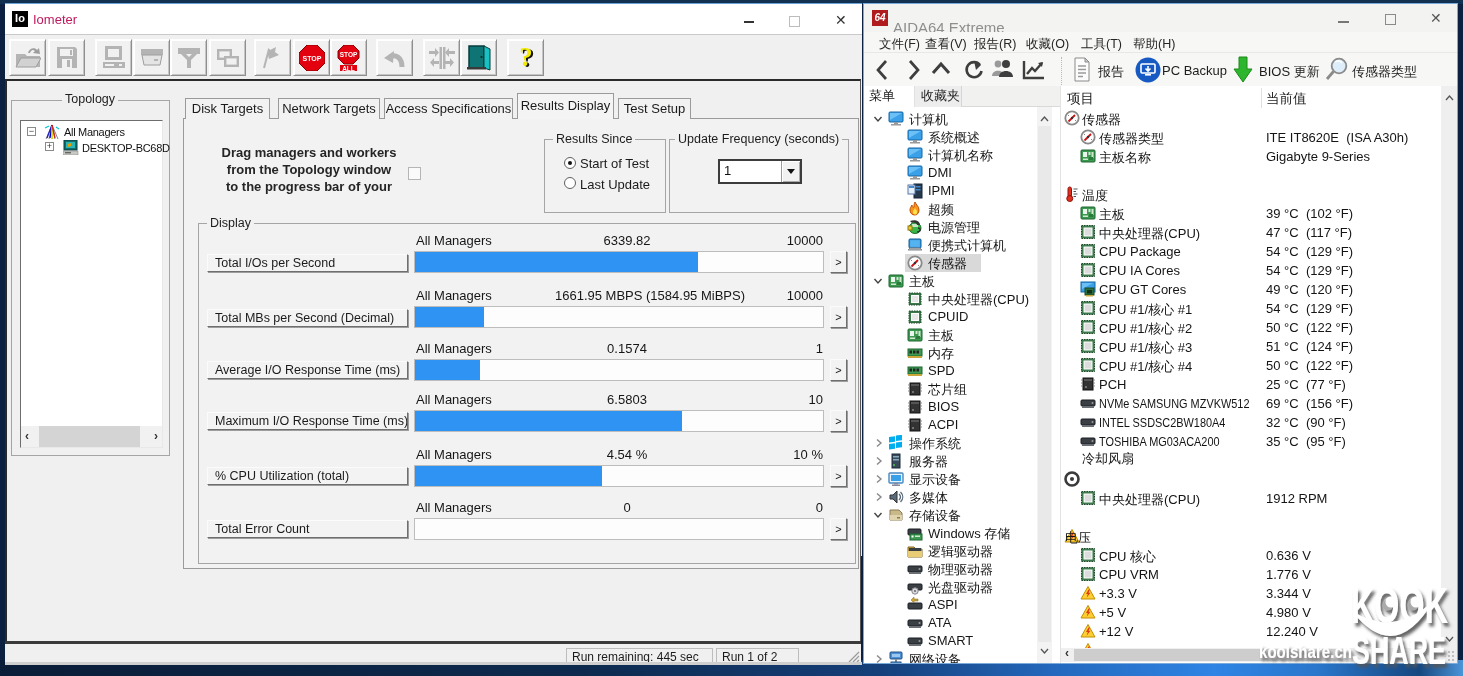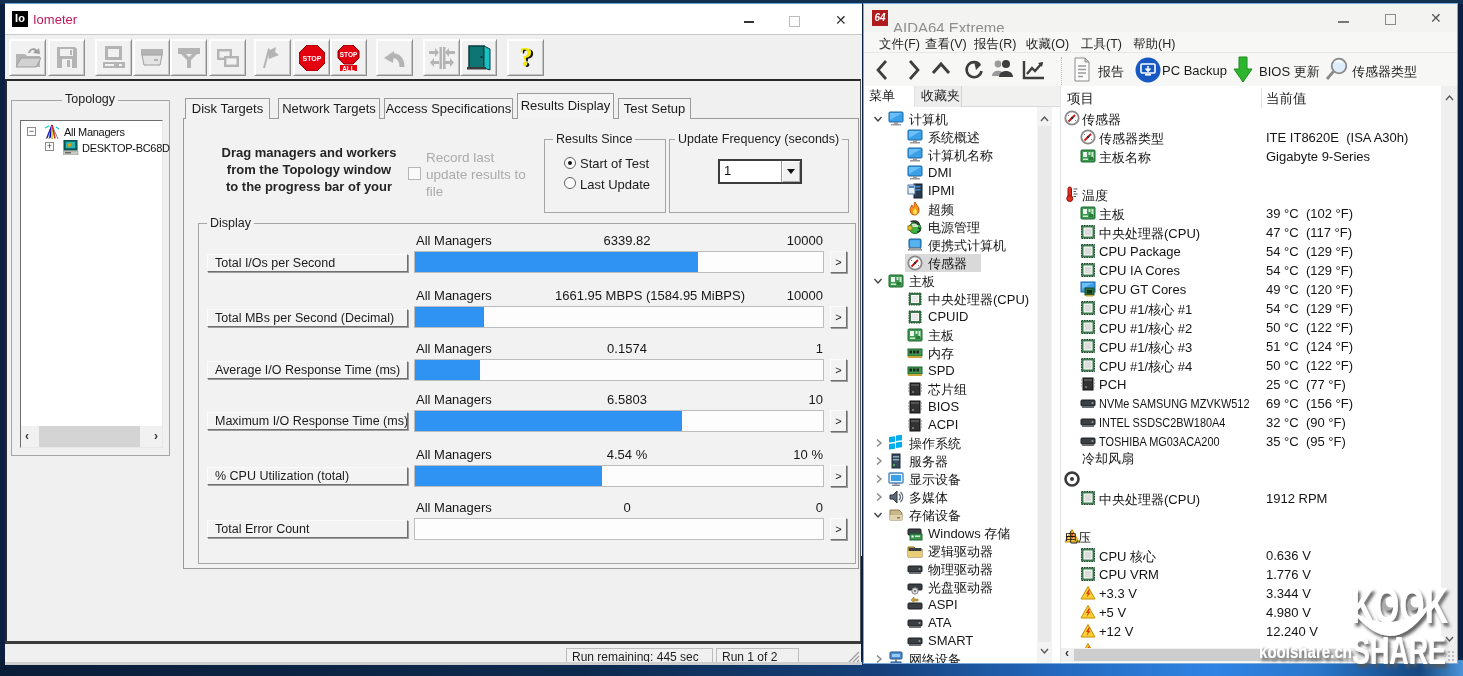--- a/index.html
+++ b/index.html
@@ -217,21 +217,20 @@
 </div>
 </div>
 <div class="tab" style="left:180px;width:85px;">Disk Targets</div>
 <div class="tab" style="left:273px;width:102px;">Network Targets</div>
 <div class="tab" style="left:379px;width:129px;">Access Specifications</div>
 <div class="tab tabsel" style="left:512px;width:97px;">Results Display</div>
 <div class="tab" style="left:613px;width:73px;">Test Setup</div>
 <div class="abs" id="tabpanel"></div>
 <div class="abs" id="dragtxt">Drag managers and workers<br>from the Topology window<br>to the progress bar of your<br>choice.</div>
 <div class="abs" id="cbox"></div>
-<div class="abs" id="cblbl">Record last<br>update results to<br>file</div>
 <div class="grp" id="rsgrp">
       <span class="grplbl" style="left:8px;background:#f2f2f2;">Results Since</span>
 <div class="radio" style="left:19px;top:17px;">
         <div class="dot"></div>
       </div>
 <div class="rlbl" style="left:35px;top:16px;">Start of Test</div>
 <div class="radio" style="left:19px;top:37px;"></div>
 <div class="rlbl" style="left:35px;top:37px;">Last Update</div>
     </div>
 <div class="grp" id="ufgrp">

